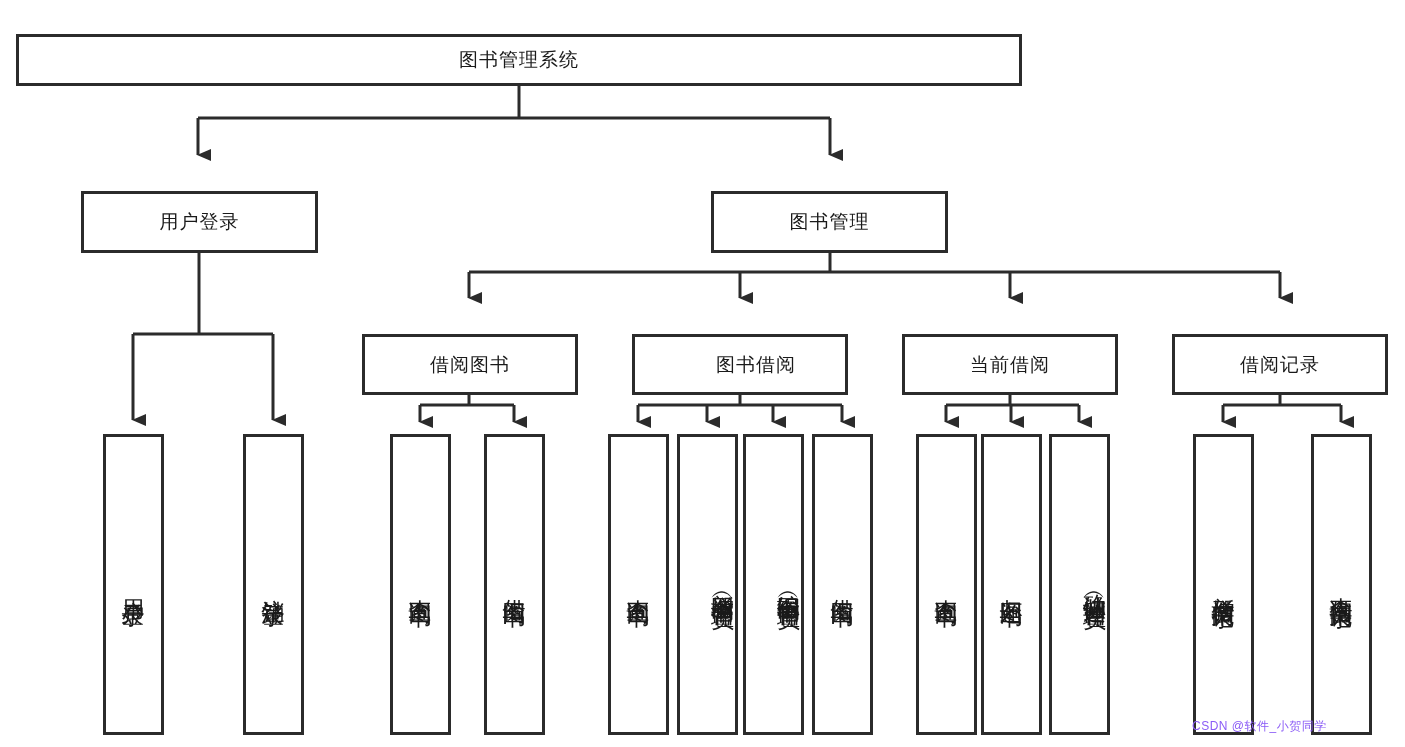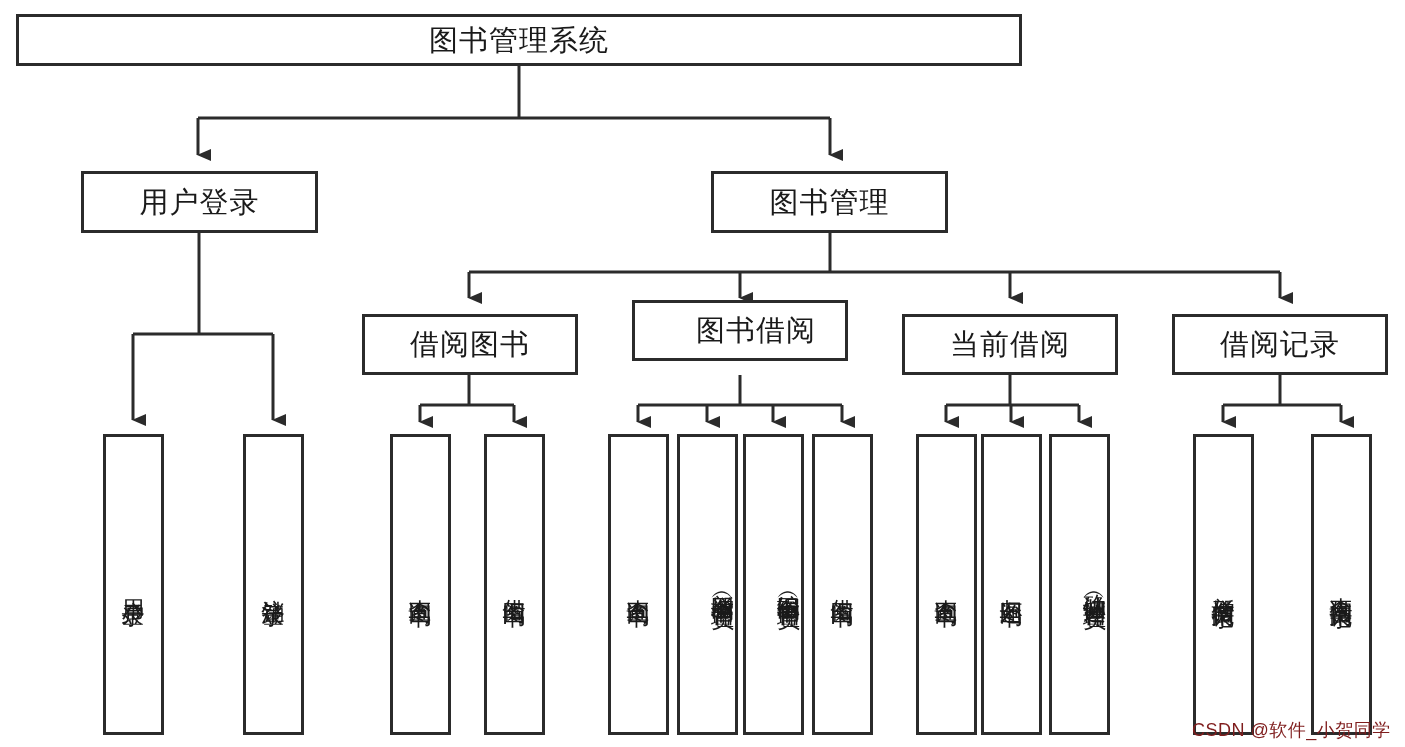--- a/index.html
+++ b/index.html
@@ -21,22 +21,23 @@
     position: absolute;
     box-sizing: border-box;
     border: 3px solid #2b2b2b;
     background: #ffffff;
     display: flex;
     align-items: center;
     justify-content: center;
     color: #1a1a1a;
   }
   .node.horizontal {
-    font-size: 29px;
+    font-size: 19px;
     letter-spacing: 1px;
+    margin-top: 20px;
   }
   .node.vertical {
     writing-mode: vertical-rl;
     text-orientation: upright;
     font-size: 23px;
     letter-spacing: 2px;
     padding-top: 6px;
     padding-bottom: 6px;
     align-items: flex-start;
     justify-content: center;
@@ -52,22 +53,22 @@
   #links {
     position: absolute;
     left: 0;
     top: 0;
     width: 1405px;
     height: 747px;
     pointer-events: none;
   }
   .watermark {
     position: absolute;
-    font-size: 18px;
-    color: #7f1d1d;
+    font-size: 12px;
+    color: #8b5cf6;
     white-space: nowrap;
     letter-spacing: 0.5px;
     text-align: right;
   }
 </style>
 </head>
 <body>
 
 <div id="canvas">
 
@@ -129,21 +130,21 @@
   <div class="node horizontal" style="left:81px; top:171px; width:237px; height:62px;">
     <span class="node-label">用户登录</span>
   </div>
   <div class="node horizontal" style="left:711px; top:171px; width:237px; height:62px;">
     <span class="node-label">图书管理</span>
   </div>
 
   <div class="node horizontal" style="left:362px; top:314px; width:216px; height:61px;">
     <span class="node-label">借阅图书</span>
   </div>
-  <div class="node horizontal" style="left:632px; top:300px; width:216px; height:61px;padding-left:32px;">
+  <div class="node horizontal" style="left:632px; top:314px; width:216px; height:61px;padding-left:32px;">
     <span class="node-label">图书借阅</span>
   </div>
   <div class="node horizontal" style="left:1172px; top:314px; width:216px; height:61px;">
     <span class="node-label">借阅记录</span>
   </div>
   <div class="node horizontal" style="left:902px; top:314px; width:216px; height:61px;">
     <span class="node-label">当前借阅</span>
   </div>
 
   <div class="node vertical" style="left:103px; top:434px; width:61px; height:301px; align-items:center;">

